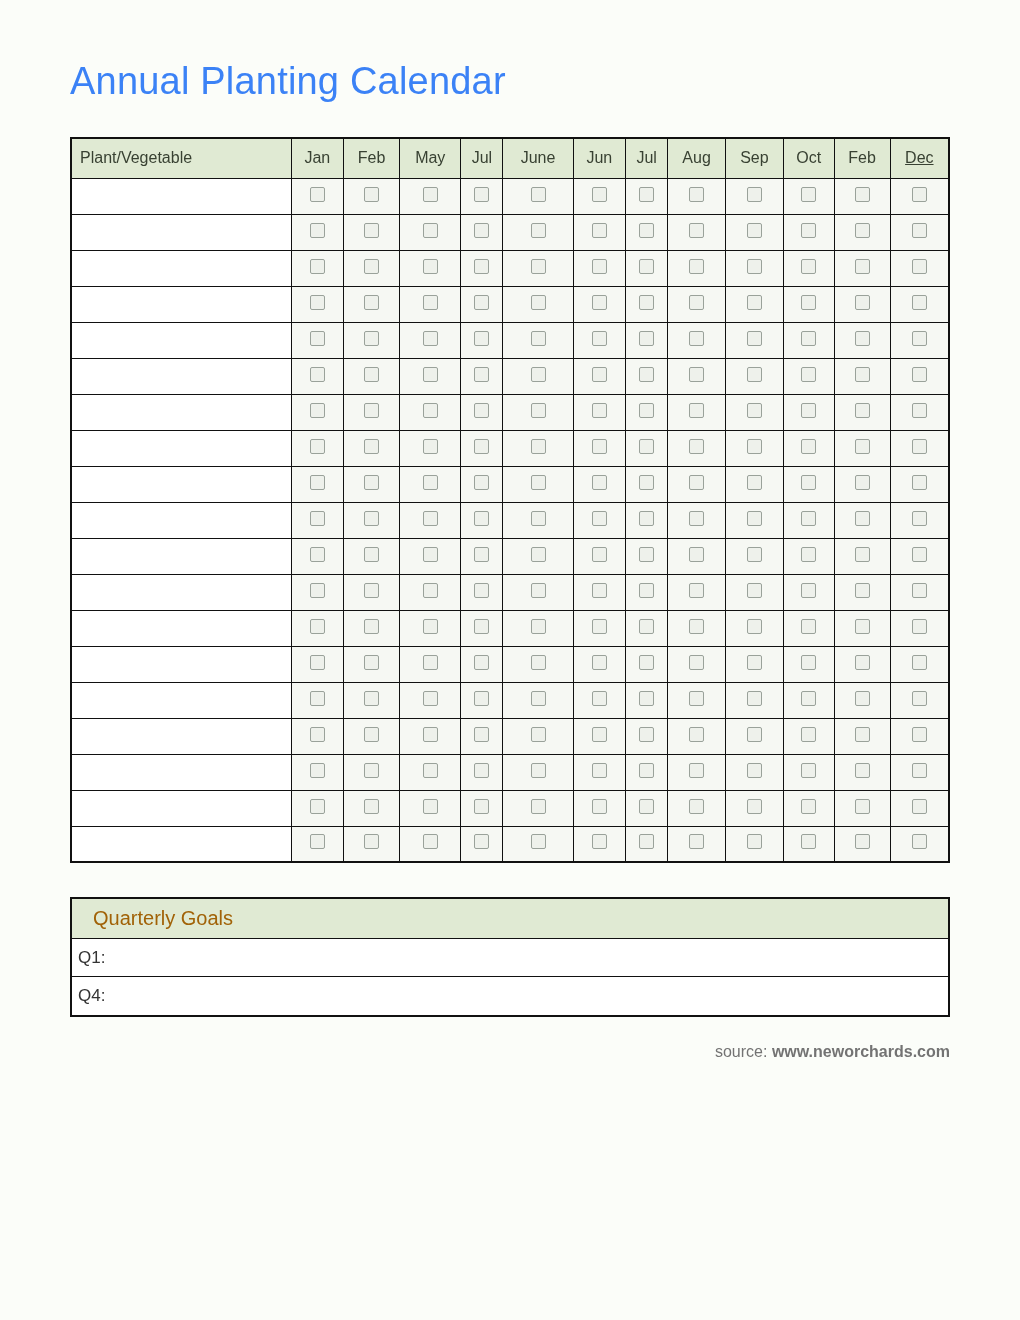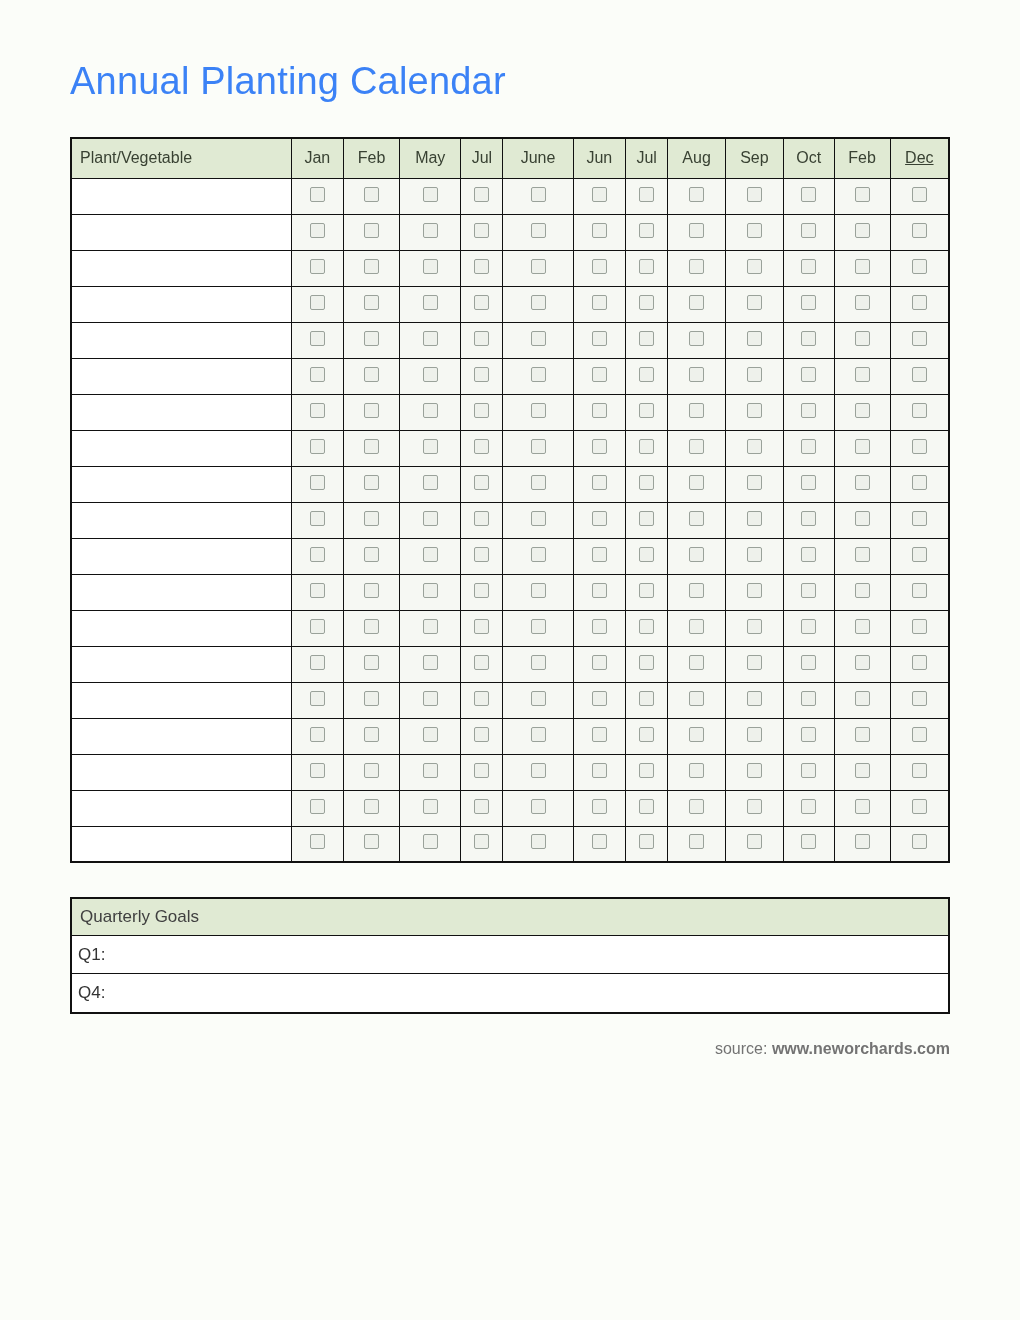--- a/index.html
+++ b/index.html
@@ -57,23 +57,23 @@
     background: #eef1eb;
     border-radius: 2px;
   }
   .goals-box {
     margin-top: 34px;
     border: 2px solid #111;
     background: #fff;
   }
   .goals-header {
     background: #e0ead3;
-    color: #404040;
-    font-size: 17px;
-    padding: 8px 8px;
+    color: #a16207;
+    font-size: 20px;
+    padding: 8px 21px;
     border-bottom: 1px solid #111;
   }
   .goal-row {
     display: flex;
     align-items: center;
     border-bottom: 1px solid #111;
     min-height: 38px;
     padding: 0 6px;
   }
   .goal-row:last-child { border-bottom: none; }

